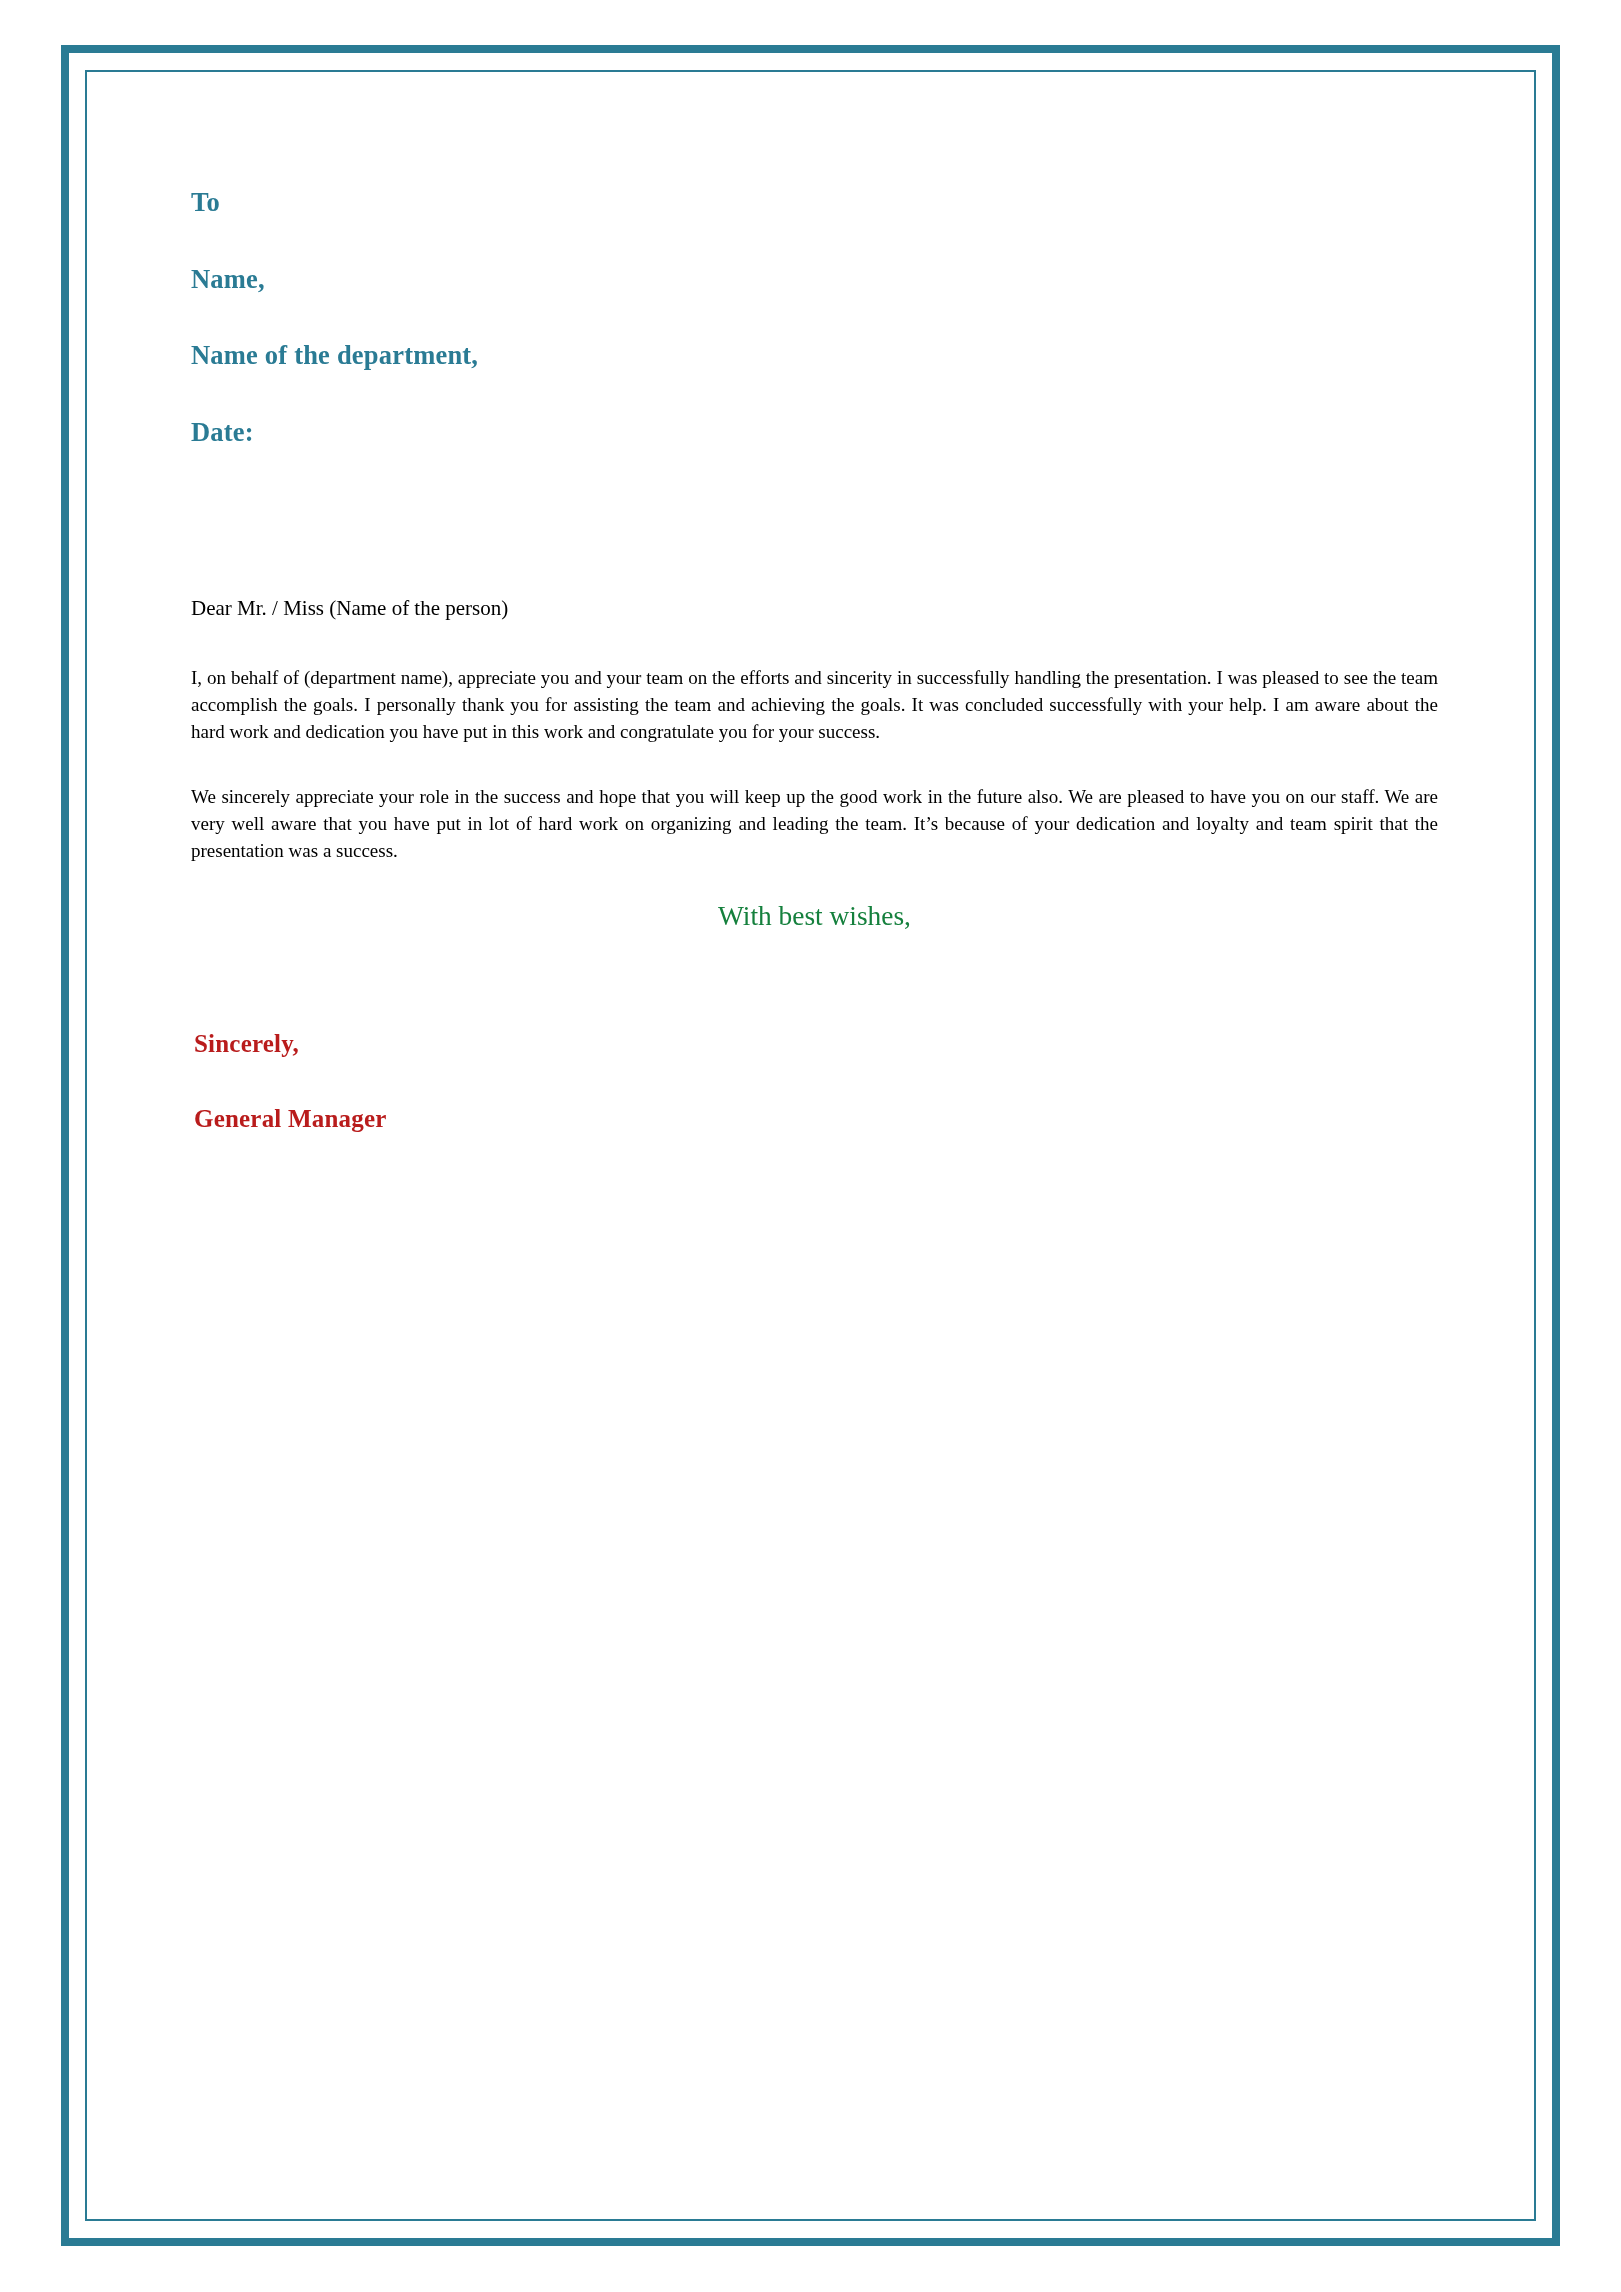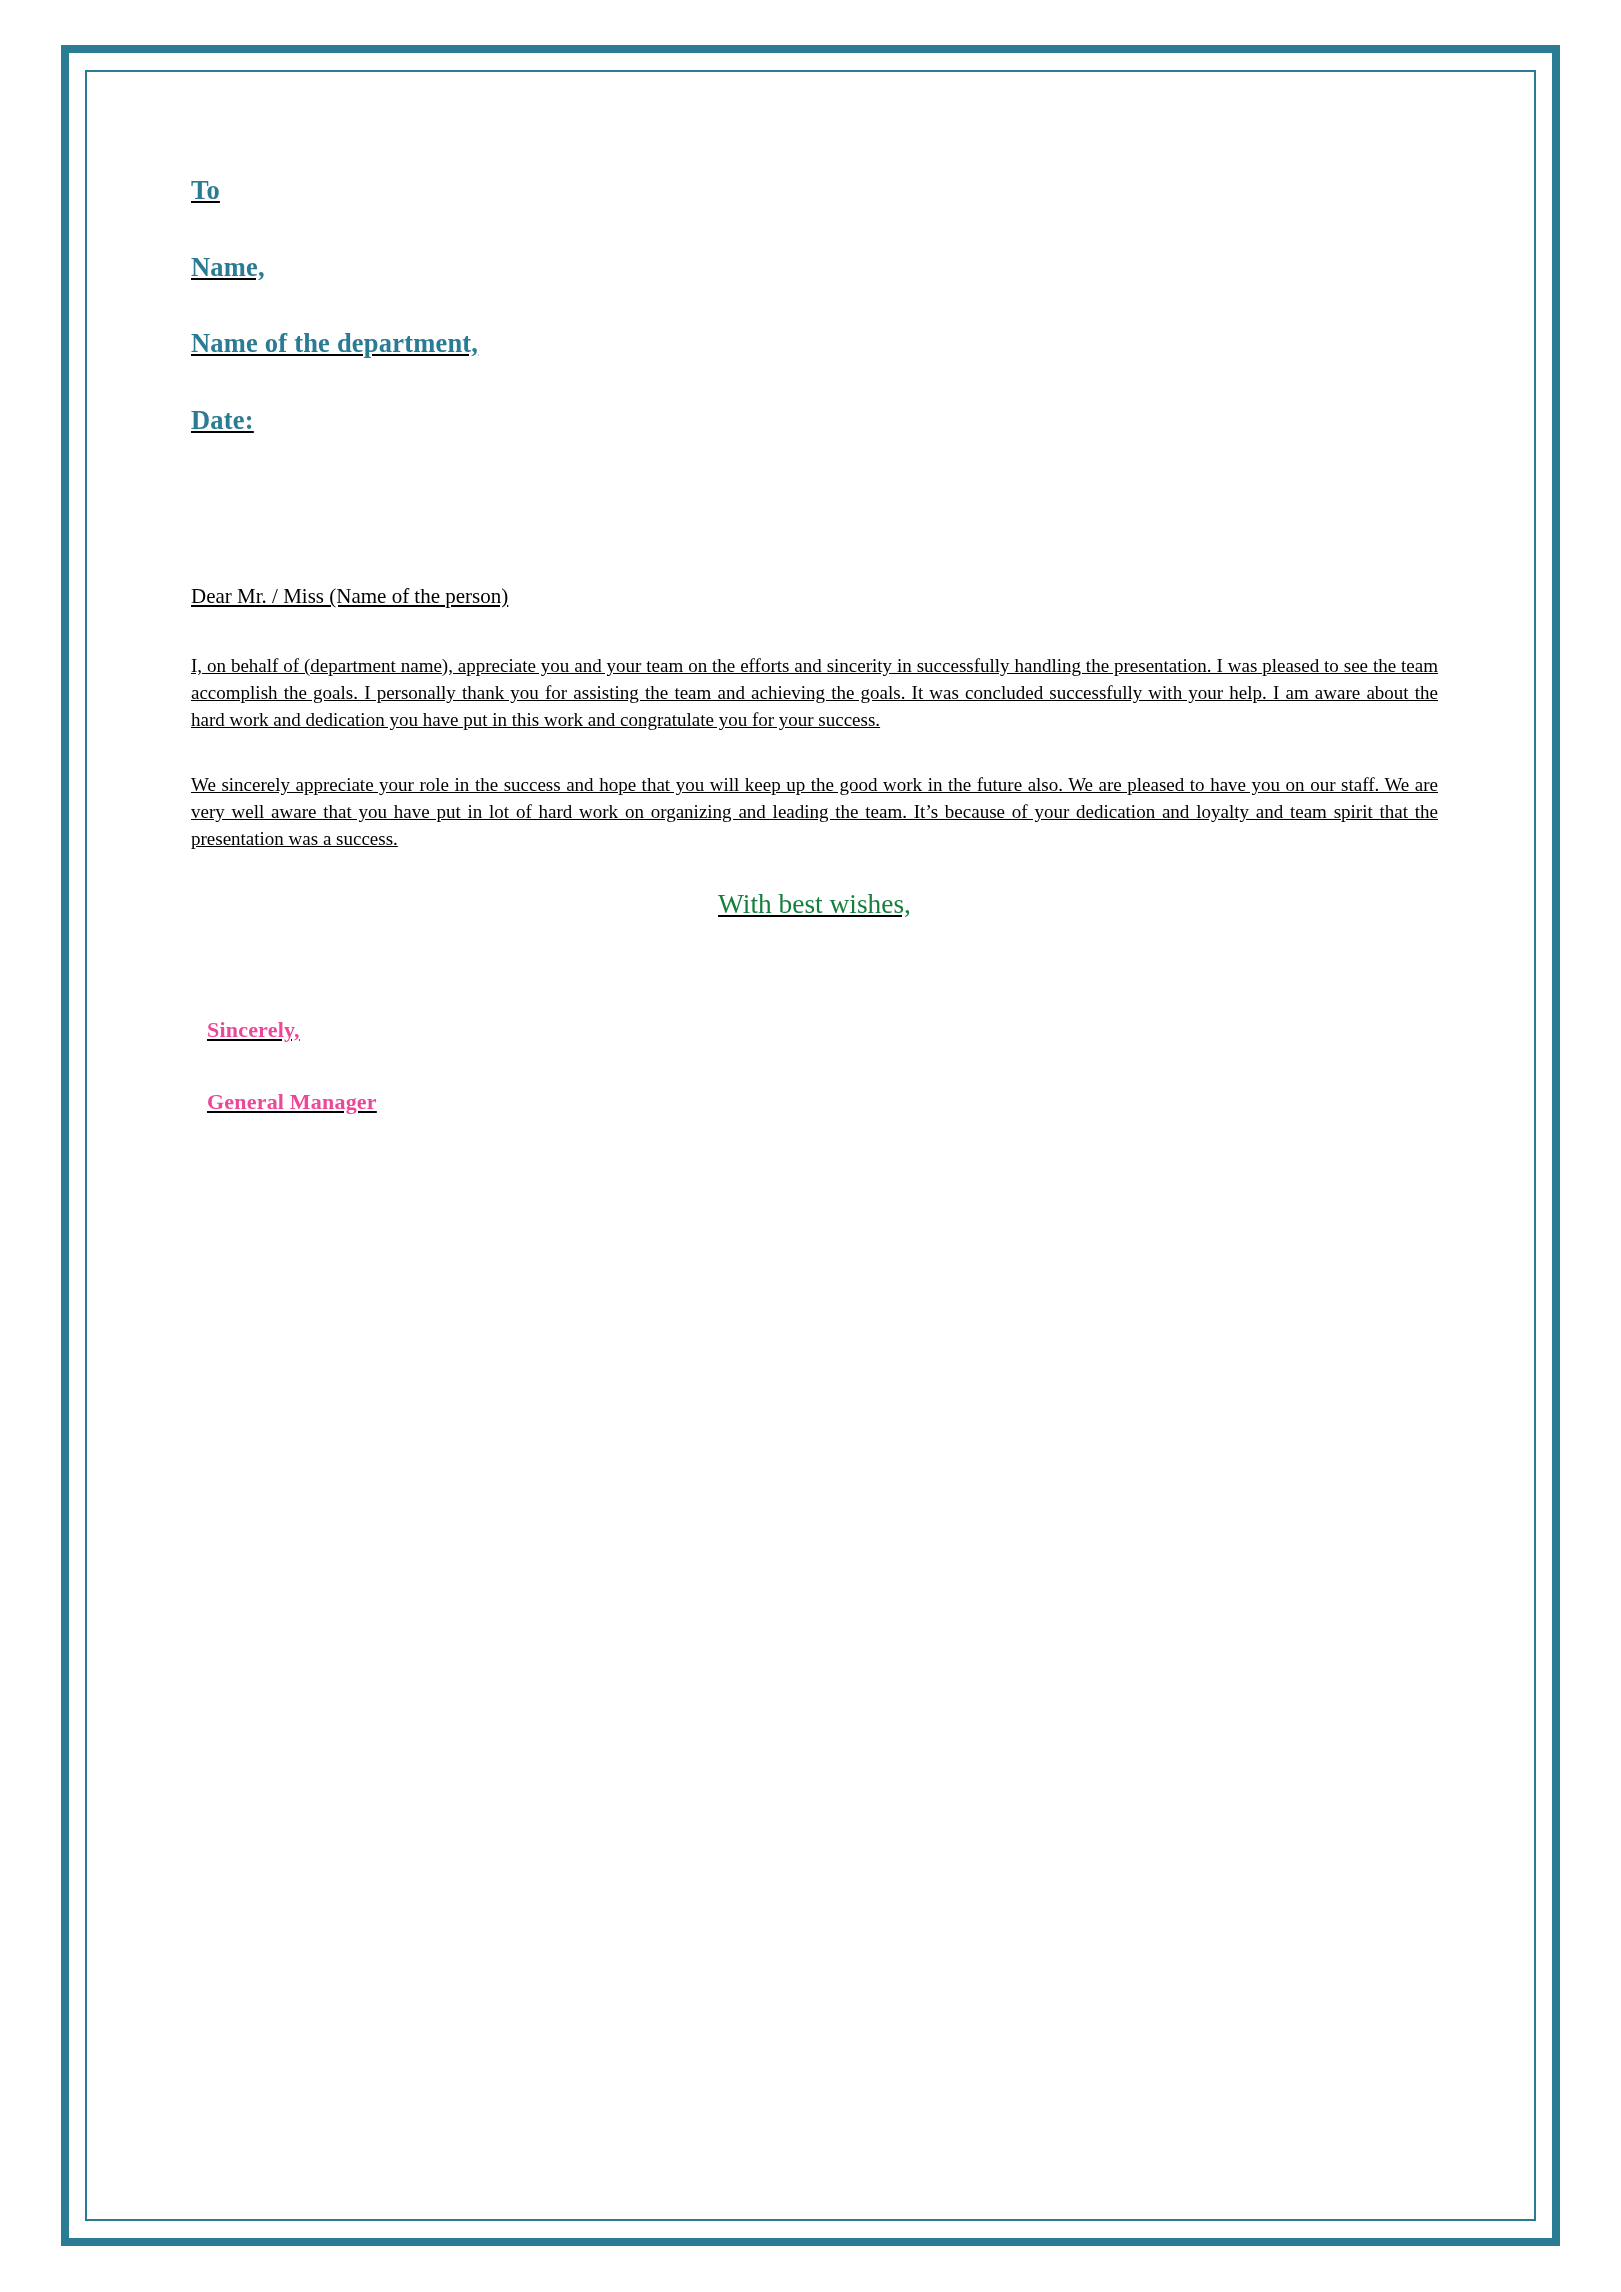--- a/index.html
+++ b/index.html
@@ -38,23 +38,22 @@
     bottom: 72px;
     border: 2.9px solid #2a7b94;
     box-sizing: border-box;
     pointer-events: none;
   }
 
   
   .letter-body {
     position: absolute;
     left: 191px;
-    top: 177px;
+    top: 189px;
     width: 1247px;
-    text-decoration: underline;
   }
 
   .addr-line {
     color: #2a7b94;
     font-weight: bold;
     font-size: 26.5px;
     line-height: 1.0;
     margin: 0 0 50px 0;
     letter-spacing: 0.2px;
   }
@@ -90,25 +89,25 @@
     line-height: 1.0;
     margin: 0;
     text-align: center;
   }
 
   .signature-block {
     margin-top: 101px;
   }
 
   .sig-line {
-    color: #ec4899;
+    color: #b91c1c;
     font-weight: bold;
-    font-size: 22px;
+    font-size: 25px;
     line-height: 1.0;
-    margin: 0 0 50px 16px;
+    margin: 0 0 50px 3px;
     letter-spacing: 0.2px;
   }
 
   .sig-line:last-child {
     margin-bottom: 0;
   }
 </style>
 </head>
 <body>
 

